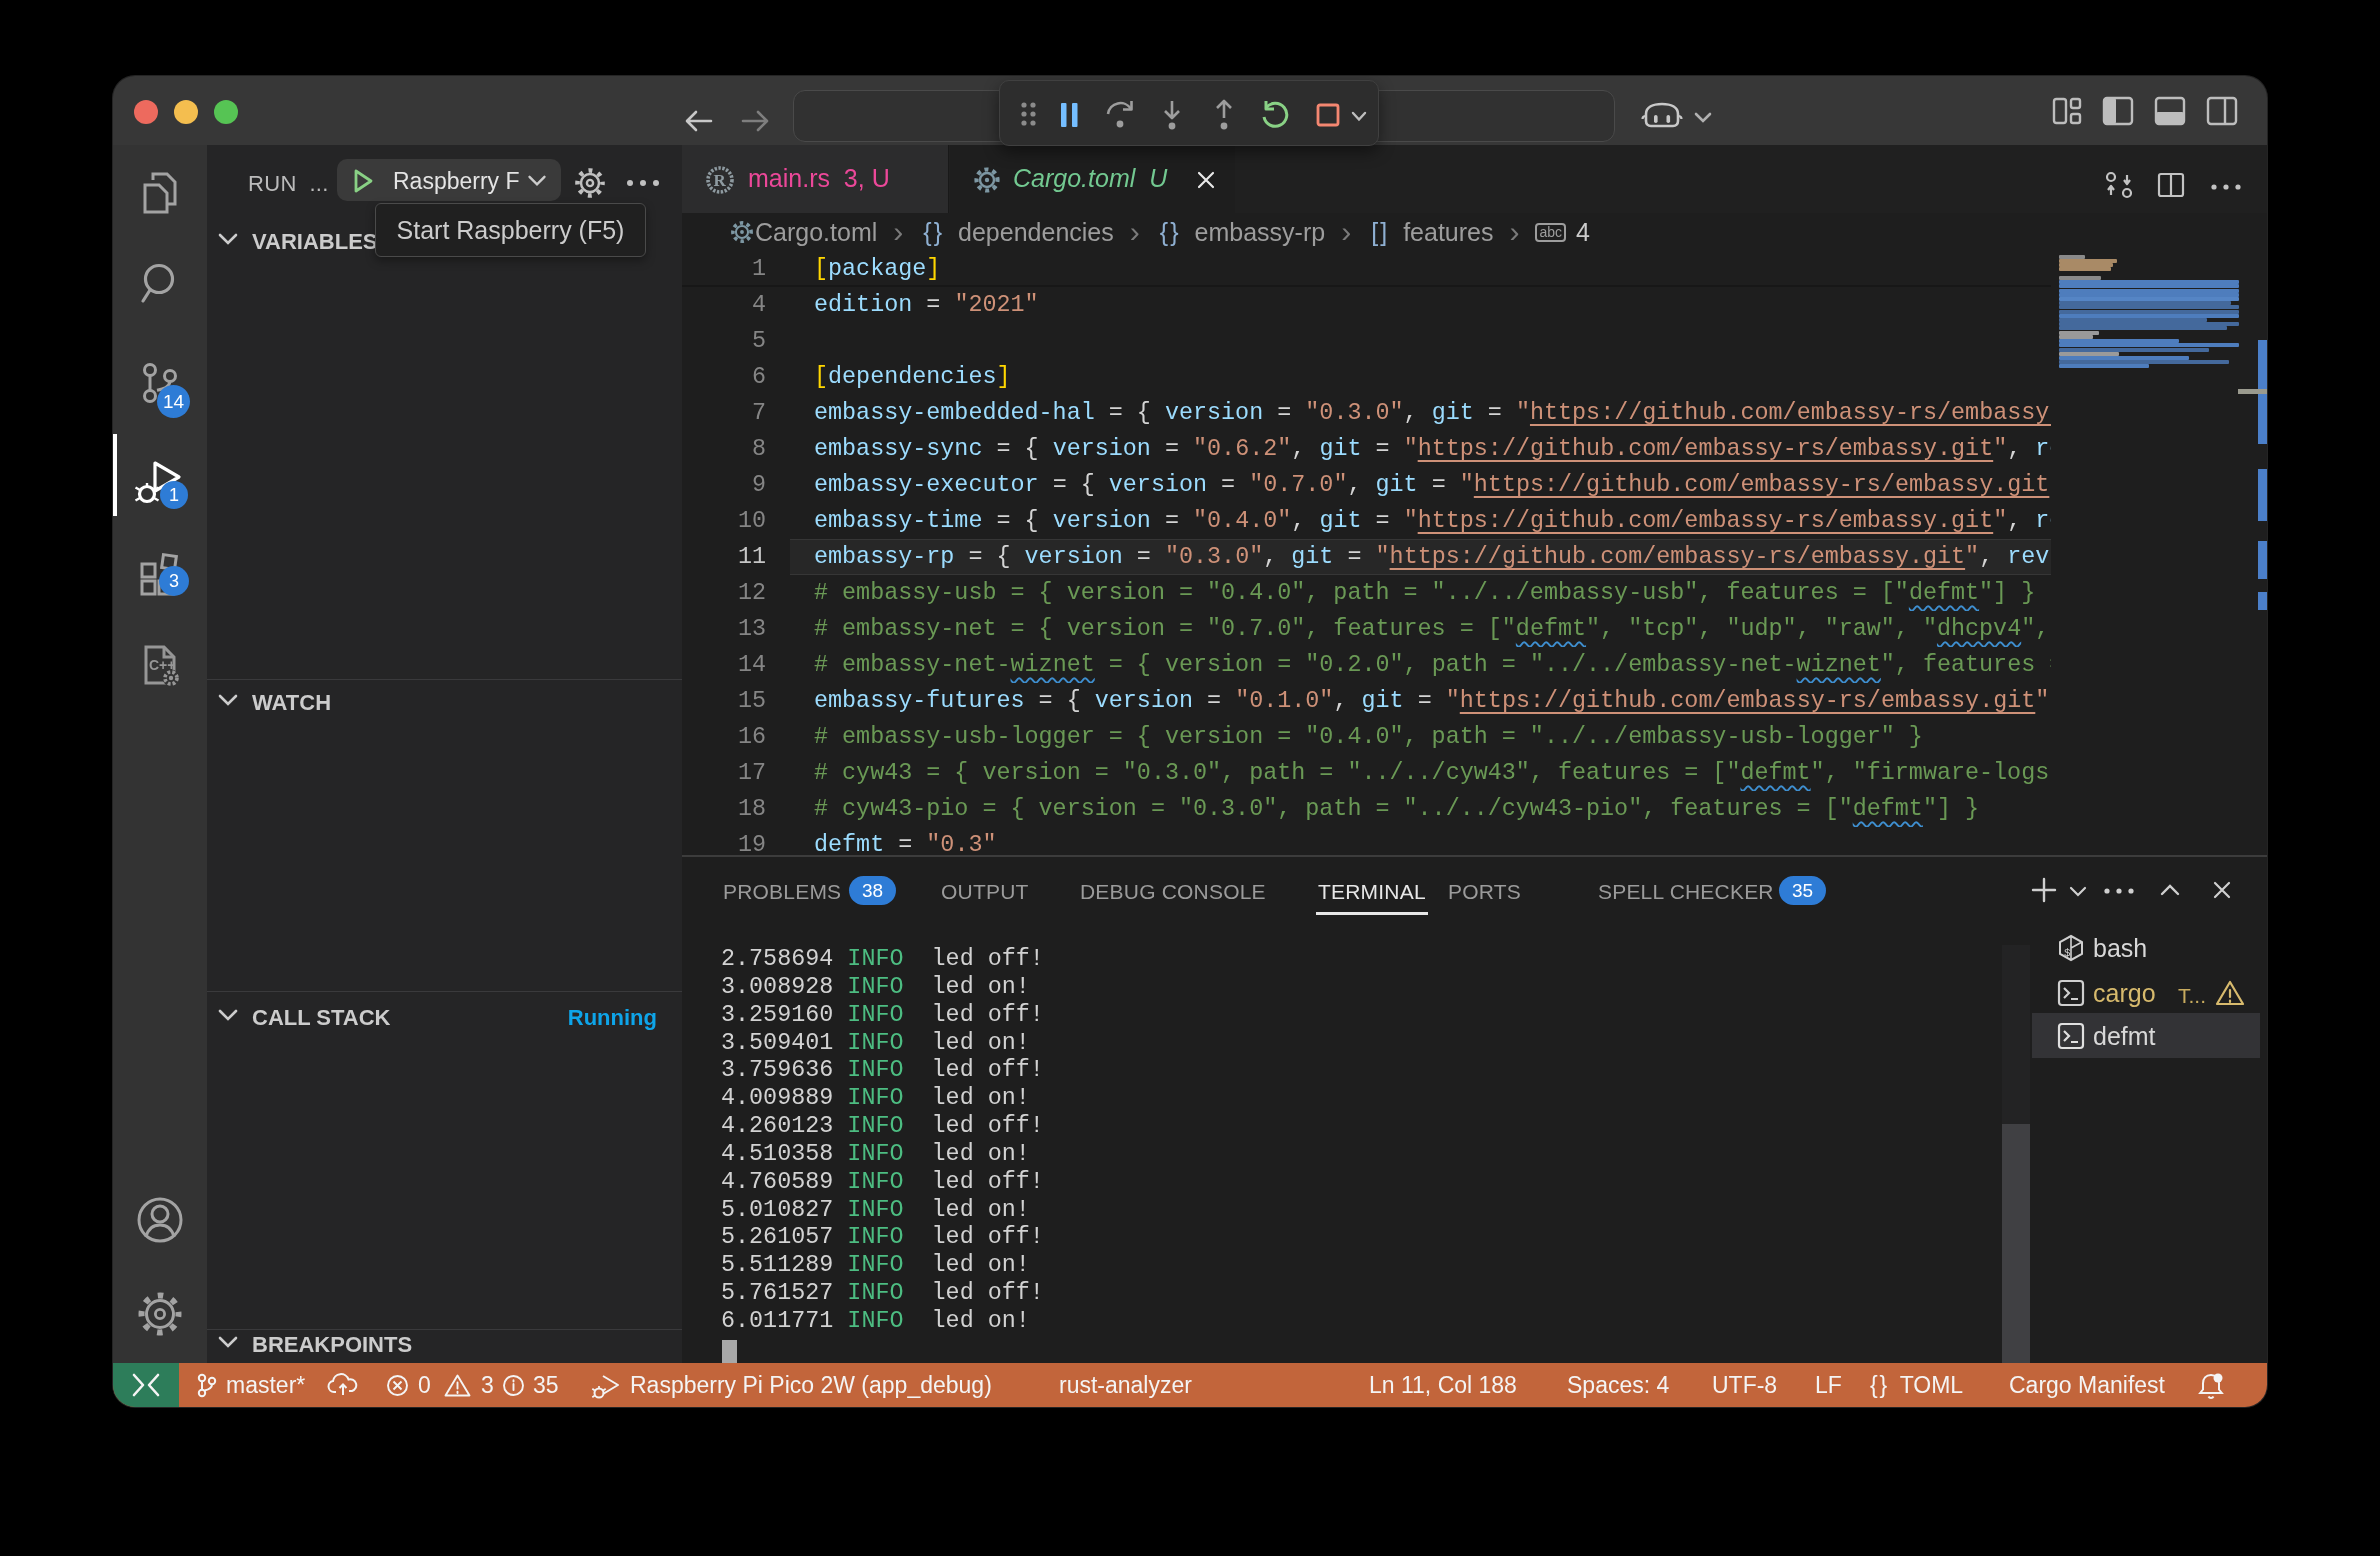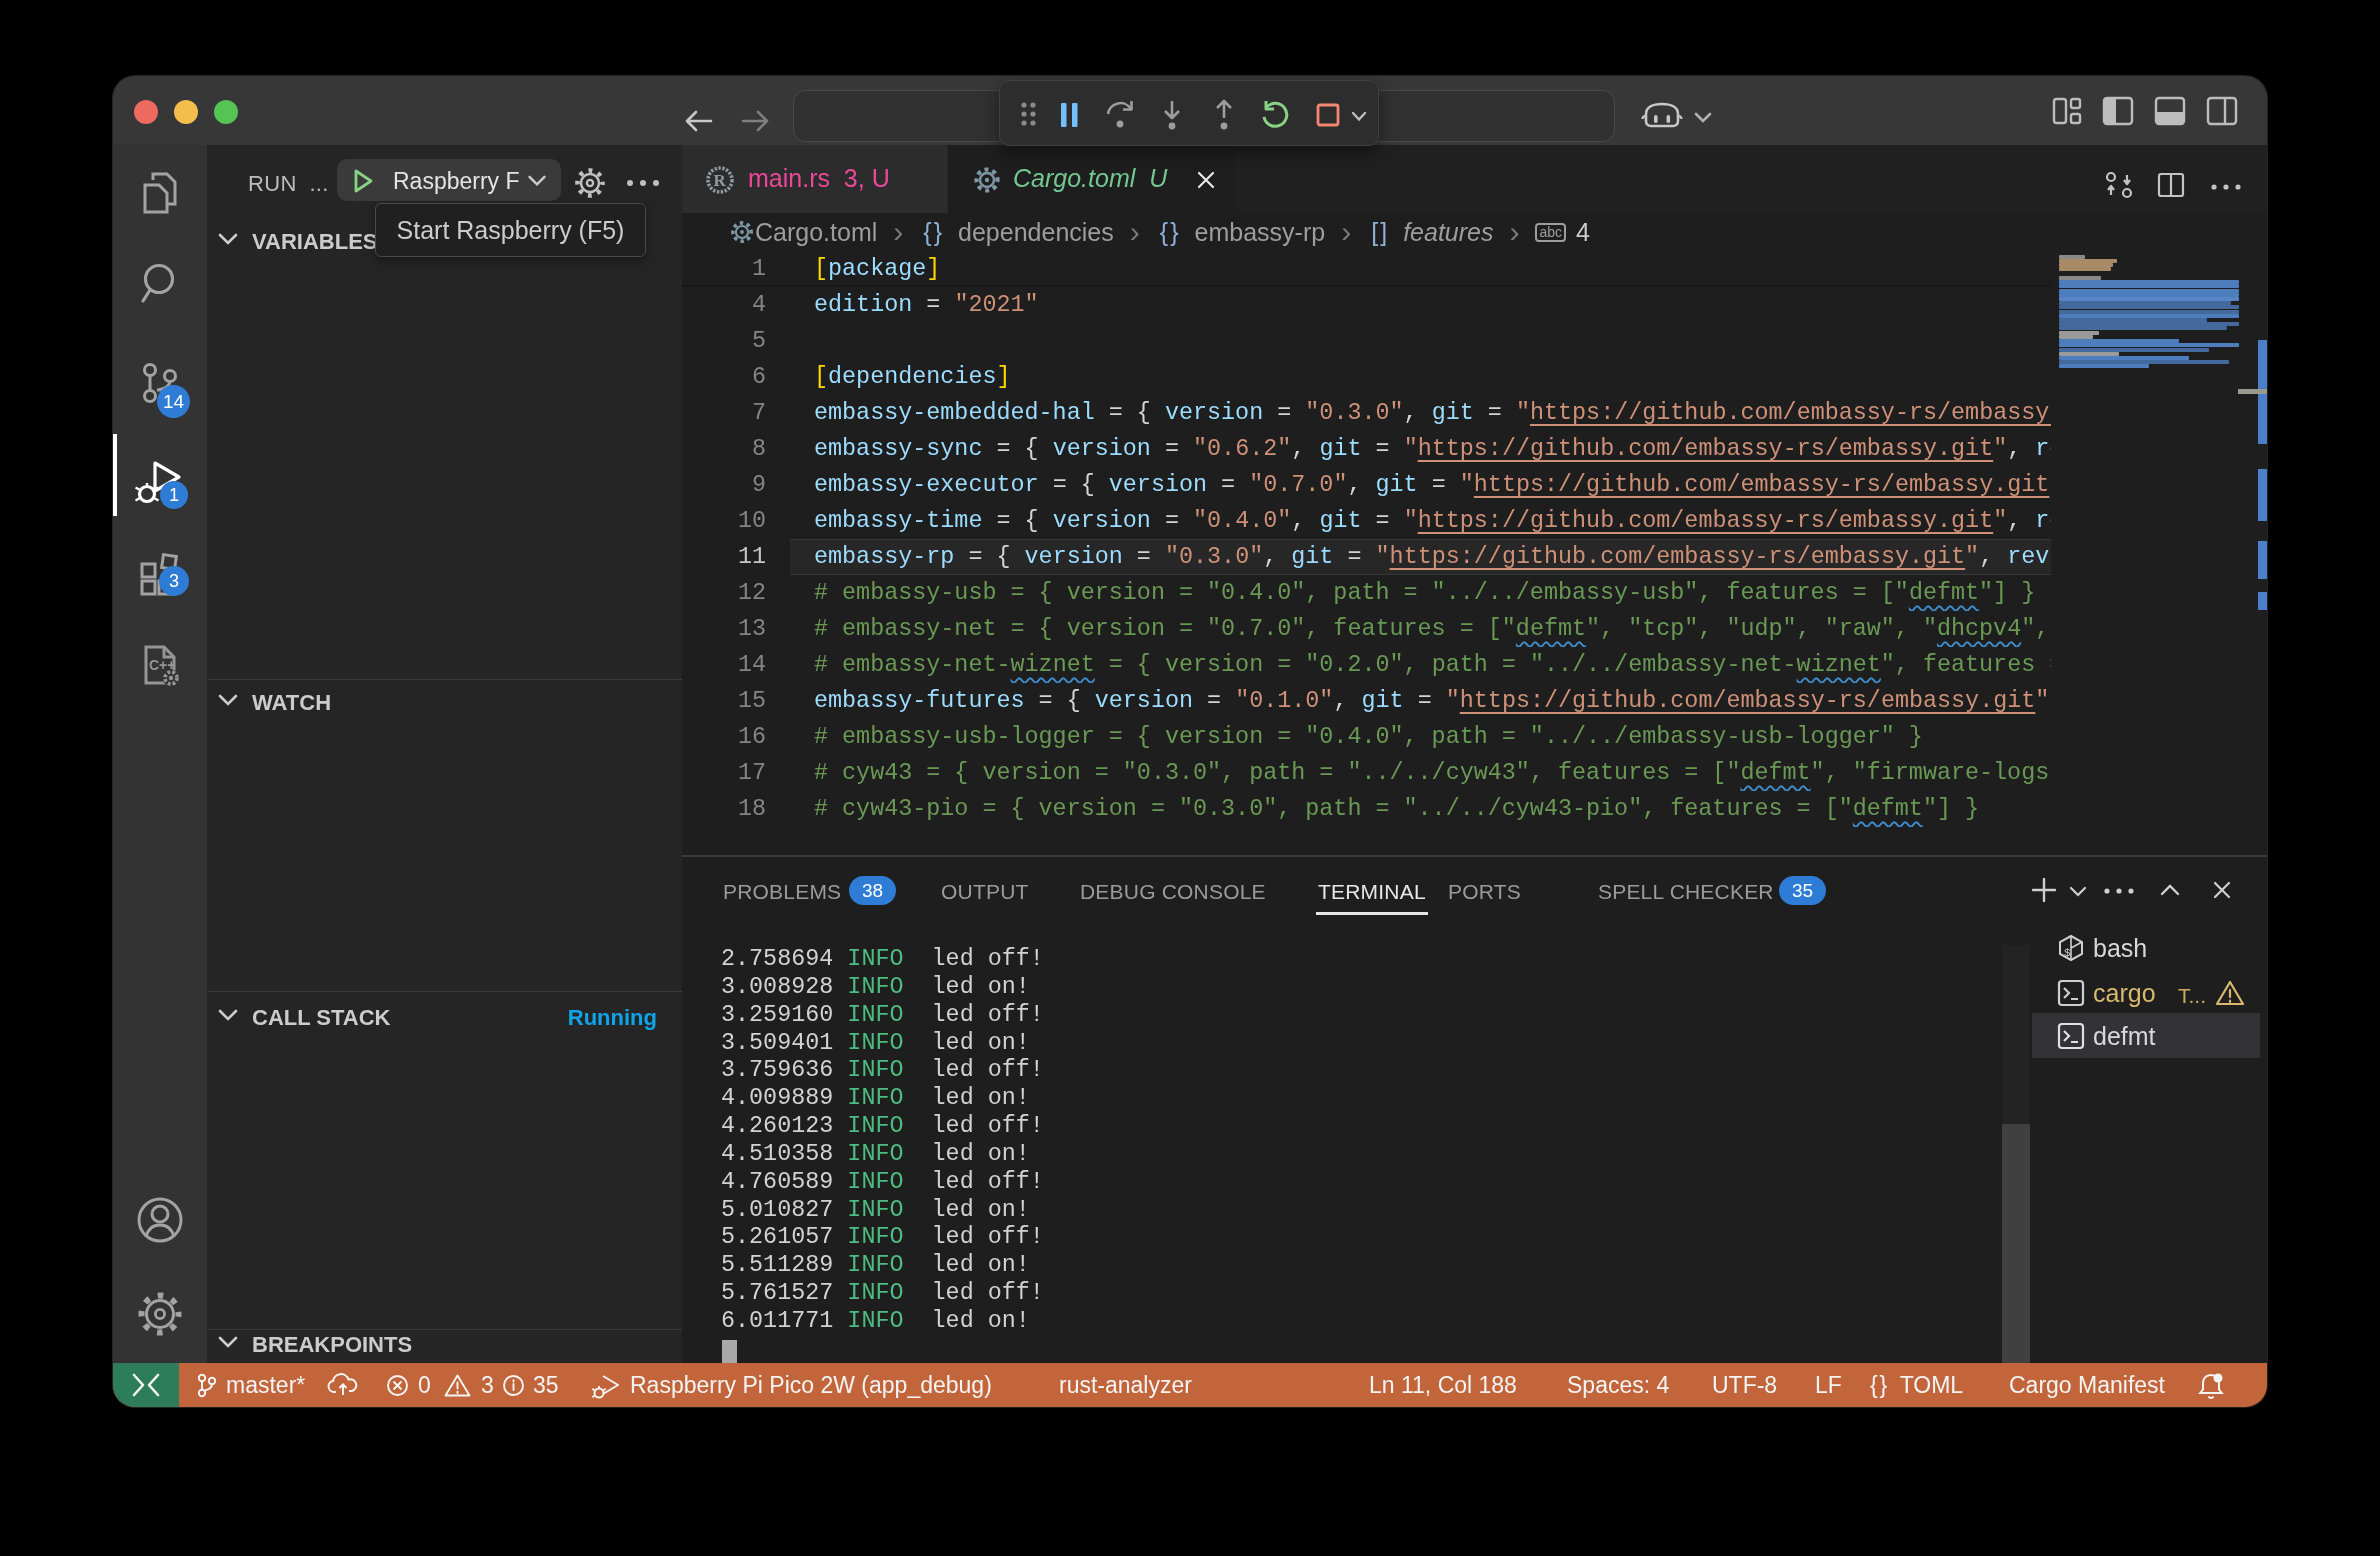--- a/index.html
+++ b/index.html
@@ -313,21 +313,21 @@
     </svg>
     <span style="">Cargo.toml</span>
     <span class="bsep">›</span>
     <span class="bico">{ }</span>
       <span style="margin-left:12px;">dependencies</span>
     <span class="bsep">›</span>
     <span class="bico">{ }</span>
       <span style="margin-left:12px;">embassy-rp</span>
     <span class="bsep">›</span>
     <span class="bico">[ ]</span>
-      <span style="margin-left:12px;font-style:italic;">features</span>
+      <span style="margin-left:12px;">features</span>
     <span class="bsep">›</span>
     <span class="babc">abc</span>
       <span style="margin-left:10px; color:#cccccc;">4</span>
   </div>
   <div id="editor">
 
     <div class="abs" style="left:108px; top:288px; width:1261px; height:36px; background:rgba(255,255,255,0.045); border-top:1px solid rgba(255,255,255,0.07); border-bottom:1px solid rgba(255,255,255,0.07);"></div>
 
     <div class="crow" style="top:0; background:#1e1e1e; border-bottom:2px solid #171717; z-index:2;"><span class="num">1</span><span class="code"><span class="b">[</span><span class="k">package</span><span class="b">]</span></span></div>
     <div class="crow" style="top:36px;"><span class="num">4</span><span class="code"><span class="k">edition</span><span class="p"> = </span><span class="s">"2021"</span></span></div>
@@ -338,20 +338,21 @@
     <div class="crow" style="top:216px;"><span class="num">9</span><span class="code"><span class="k">embassy-executor</span><span class="p"> = { </span><span class="k">version</span><span class="p"> = </span><span class="s">"0.7.0"</span><span class="p">, </span><span class="k">git</span><span class="p"> = </span><span class="s">"<span class="u">https://github.com/embassy-rs/embassy.git</span>"</span></span></div>
     <div class="crow" style="top:252px;"><span class="num">10</span><span class="code"><span class="k">embassy-time</span><span class="p"> = { </span><span class="k">version</span><span class="p"> = </span><span class="s">"0.4.0"</span><span class="p">, </span><span class="k">git</span><span class="p"> = </span><span class="s">"<span class="u">https://github.com/embassy-rs/embassy.git</span>"</span><span class="p">, </span><span class="k">rev</span></span></div>
     <div class="crow" style="top:288px;"><span class="num" style="color:#c6c6c6;">11</span><span class="code"><span class="k">embassy-rp</span><span class="p"> = { </span><span class="k">version</span><span class="p"> = </span><span class="s">"0.3.0"</span><span class="p">, </span><span class="k">git</span><span class="p"> = </span><span class="s">"<span class="u">https://github.com/embassy-rs/embassy.git</span>"</span><span class="p">, </span><span class="k">rev</span><span class="p"> = </span></span></div>
     <div class="crow" style="top:324px;"><span class="num">12</span><span class="code"><span class="c"># embassy-usb = { version = "0.4.0", path = "../../embassy-usb", features = ["<span class="csq">defmt</span>"] }</span></span></div>
     <div class="crow" style="top:360px;"><span class="num">13</span><span class="code"><span class="c"># embassy-net = { version = "0.7.0", features = ["<span class="csq">defmt</span>", "tcp", "udp", "raw", "<span class="csq">dhcpv4</span>", "medium-ethernet"] }</span></span></div>
     <div class="crow" style="top:396px;"><span class="num">14</span><span class="code"><span class="c"># embassy-net-<span class="csq">wiznet</span> = { version = "0.2.0", path = "../../embassy-net-<span class="csq">wiznet</span>", features = ["defmt"] }</span></span></div>
     <div class="crow" style="top:432px;"><span class="num">15</span><span class="code"><span class="k">embassy-futures</span><span class="p"> = { </span><span class="k">version</span><span class="p"> = </span><span class="s">"0.1.0"</span><span class="p">, </span><span class="k">git</span><span class="p"> = </span><span class="s">"<span class="u">https://github.com/embassy-rs/embassy.git</span>"</span><span class="p">, </span></span></div>
     <div class="crow" style="top:468px;"><span class="num">16</span><span class="code"><span class="c"># embassy-usb-logger = { version = "0.4.0", path = "../../embassy-usb-logger" }</span></span></div>
     <div class="crow" style="top:504px;"><span class="num">17</span><span class="code"><span class="c"># cyw43 = { version = "0.3.0", path = "../../cyw43", features = ["<span class="csq">defmt</span>", "firmware-logs"] }</span></span></div>
     <div class="crow" style="top:540px;"><span class="num">18</span><span class="code"><span class="c"># cyw43-pio = { version = "0.3.0", path = "../../cyw43-pio", features = ["<span class="csq">defmt</span>"] }</span></span></div>
+    <div class="crow" style="top:576px;"><span class="num">19</span><span class="code"><span class="k">defmt</span><span class="p"> = </span><span class="s">"0.3"</span></span></div>
 
     <div id="mm">
       <i style="top:9px;   width:26px;  background:#8a8a8a;"></i>
       <i style="top:13px;  width:58px;  background:#a98a66;"></i>
       <i style="top:17px;  width:54px;  background:#a98a66;"></i>
       <i style="top:21px;  width:52px;  background:#a98a66;"></i>
       <i style="top:30px;  width:42px;  background:#8a8a8a;"></i>
       <i style="top:34px;  width:180px; background:#4e7dbd;"></i>
       <i style="top:38px;  width:180px; background:#4e7dbd;"></i>
       <i style="top:43px;  width:180px; background:#4e7dbd;"></i>

